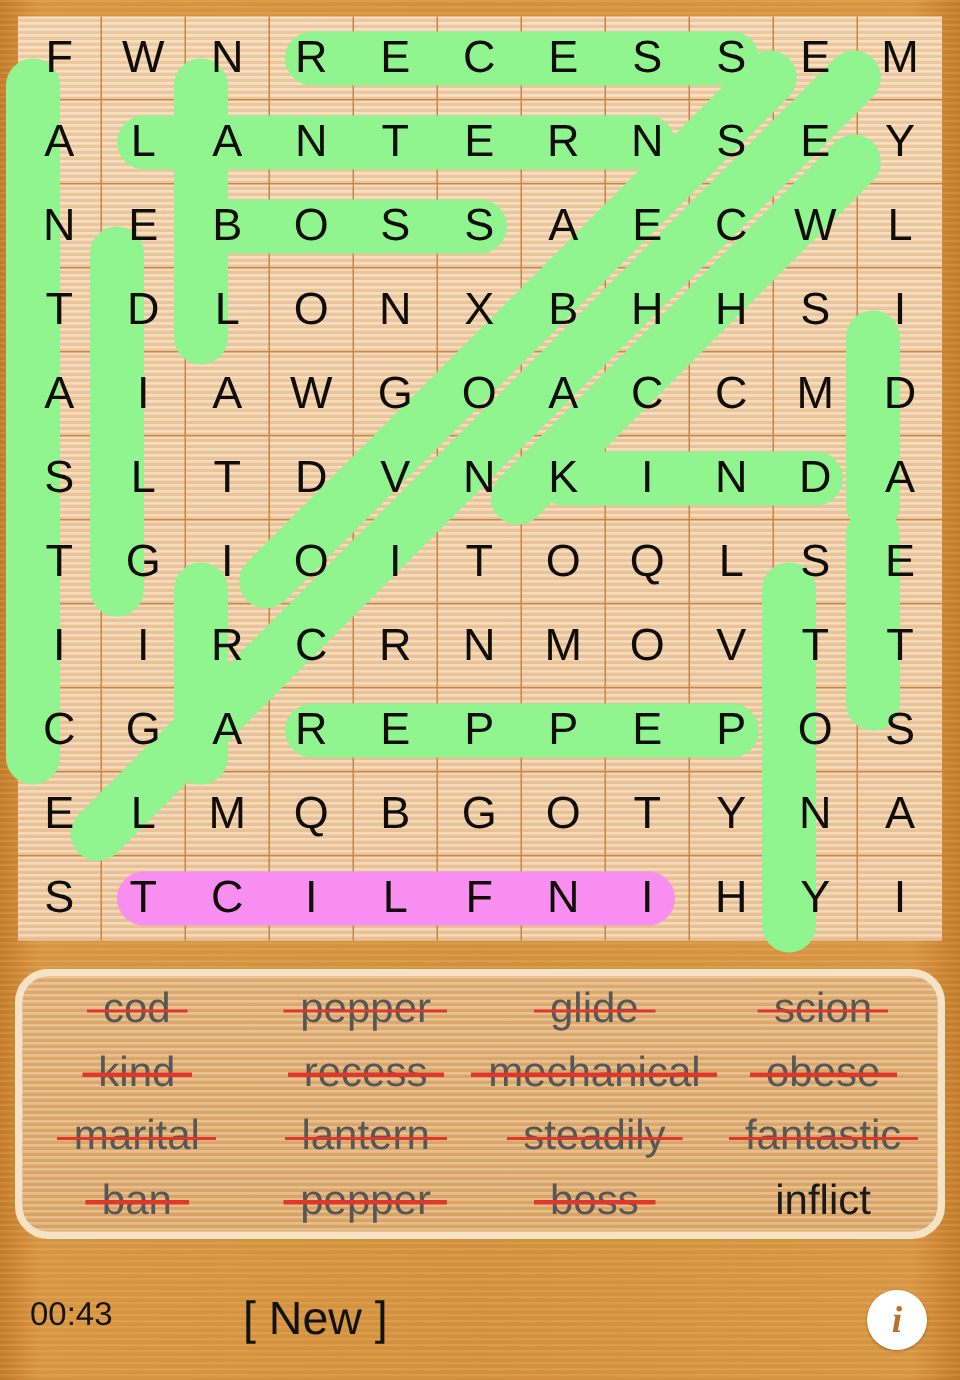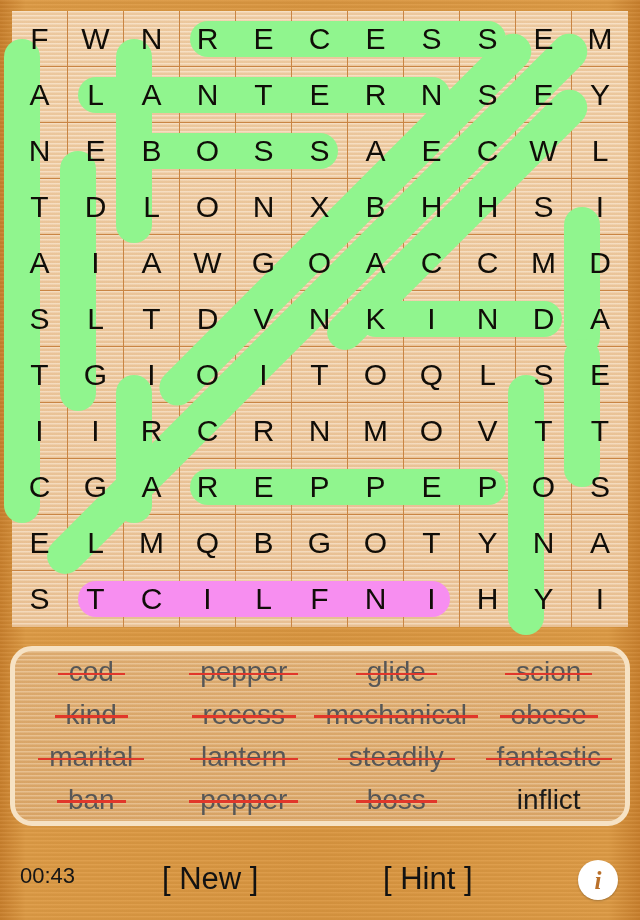--- a/index.html
+++ b/index.html
@@ -531,19 +531,18 @@
         <div class="word found">ban</div>
         <div class="word found">pepper</div>
         <div class="word found">boss</div>
         <div class="word">inflict</div>
       </div>
   </div>
 
   <div id="toolbar">
     <div id="timer">00:43</div>
     <div id="btn-new">[ New ]</div>
-    <div id="btn-hint">[ Hint ]</div>
   </div>
   <div id="btn-info">
     <i>i</i>
   </div>
 
 </div>
 
 </body></html>

